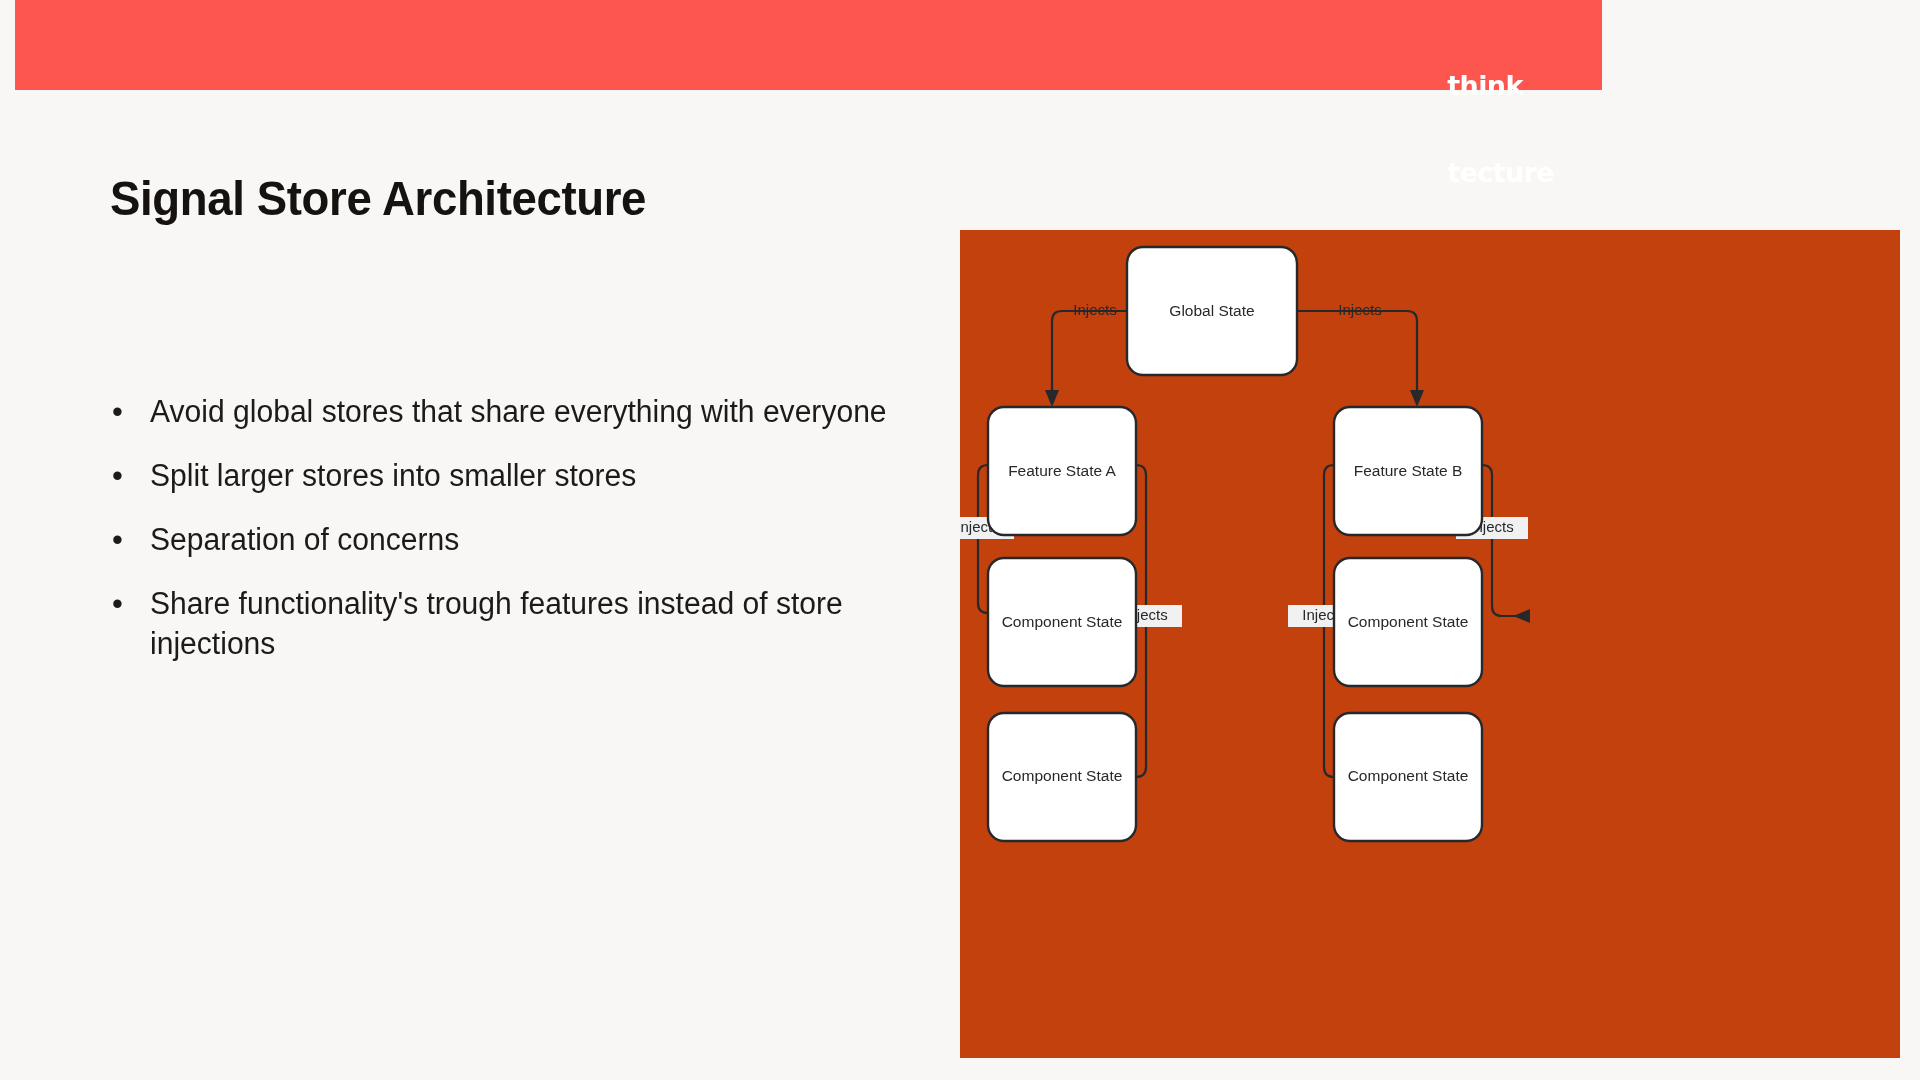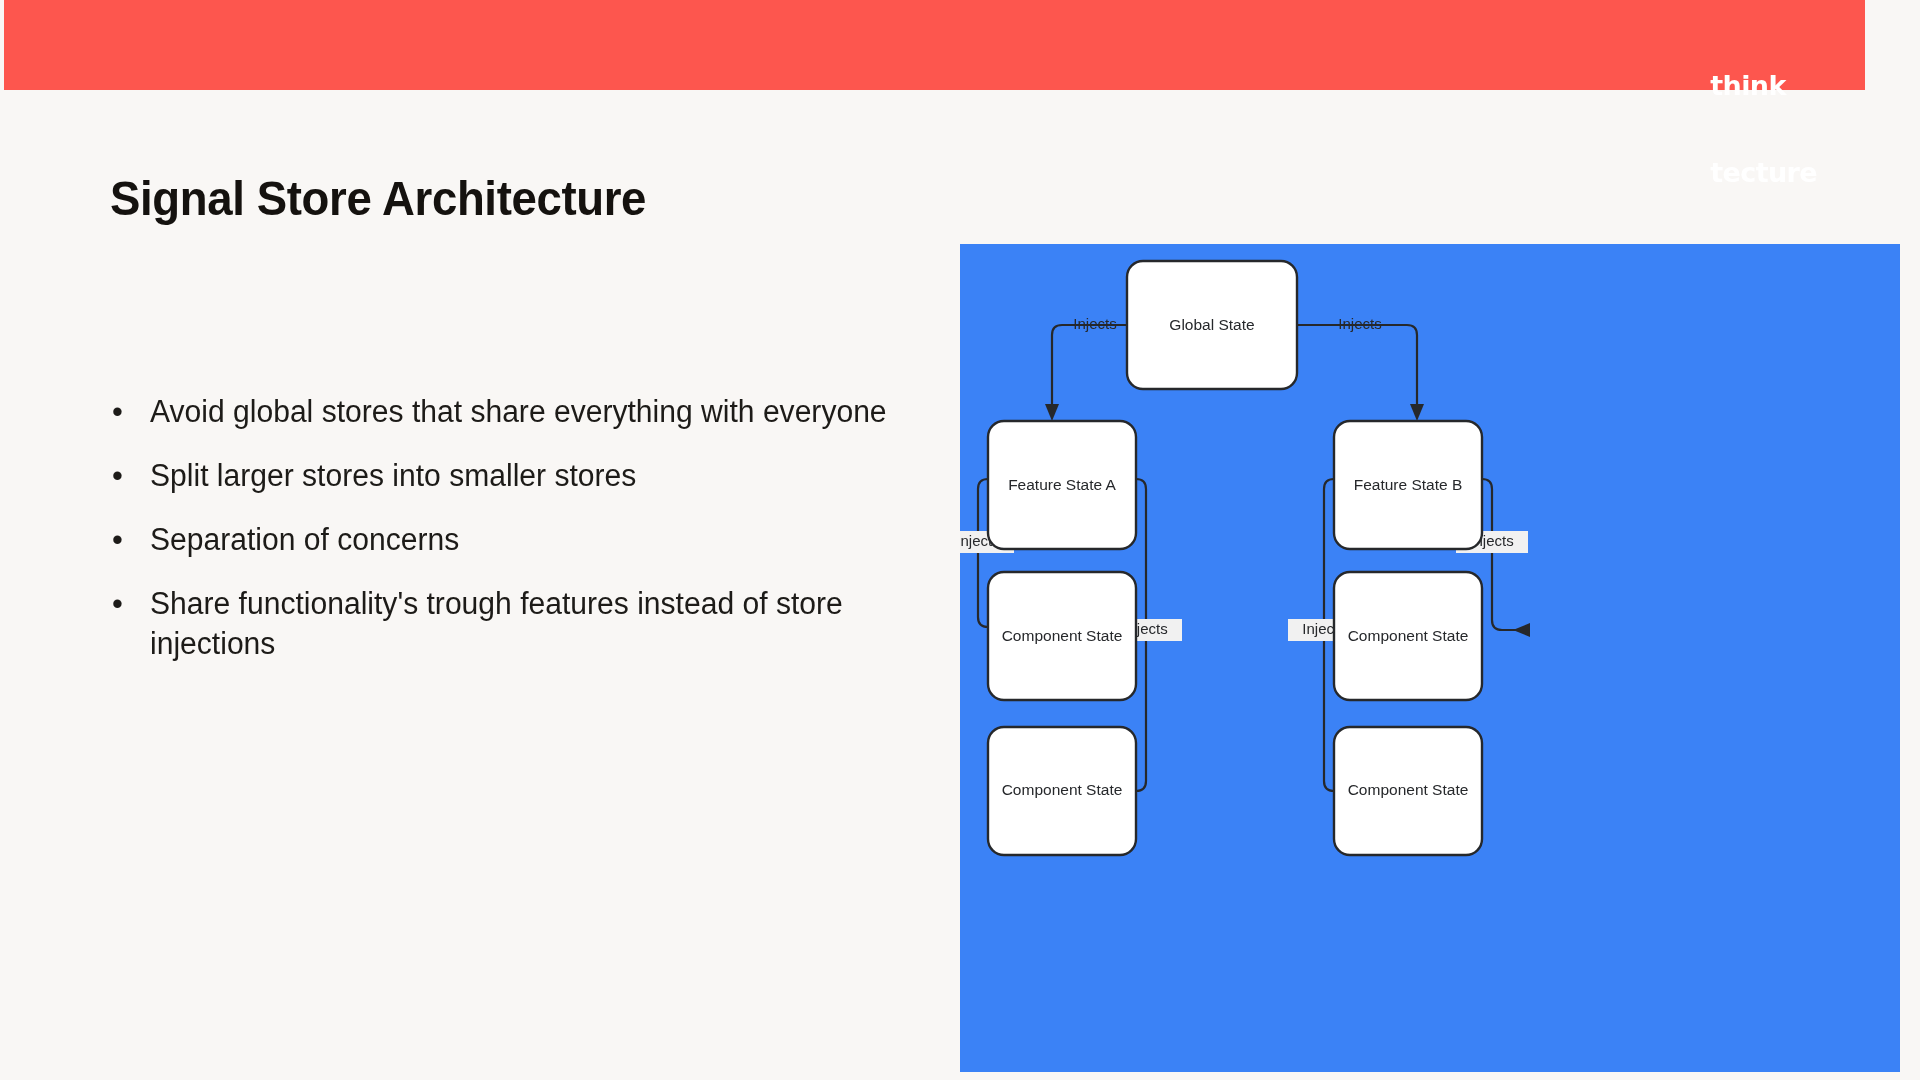--- a/index.html
+++ b/index.html
@@ -11,22 +11,22 @@
     height: 1080px;
     background: #f9f7f5;
     font-family: "Liberation Sans", sans-serif;
     overflow: hidden;
     position: relative;
   }
 
   
   #brand-bar {
     position: absolute;
-    left: 4px; top: 0;
-    width: 1861px;
+    left: 15px; top: 0;
+    width: 1587px;
     height: 90px;
     background: #fd564e;
   }
   #brand-logo {
     position: absolute;
     right: 48px;
     top: 13px;
     color: #ffffff;
     font-family: "DejaVu Sans", sans-serif;
     font-weight: bold;
@@ -79,24 +79,24 @@
     line-height: 40px;
     color: #1d1b18;
     transform: scaleX(0.97);
     transform-origin: left top;
   }
 
   
   #diagram-panel {
     position: absolute;
     left: 960px;
-    top: 244px;
+    top: 230px;
     width: 940px;
     height: 828px;
-    background: #3b82f6;
+    background: #c2410c;
   }
   #diagram-svg {
     position: absolute;
     left: 0; top: 0;
     width: 940px;
     height: 828px;
     display: block;
   }
   .node-box {
     fill: #ffffff;

